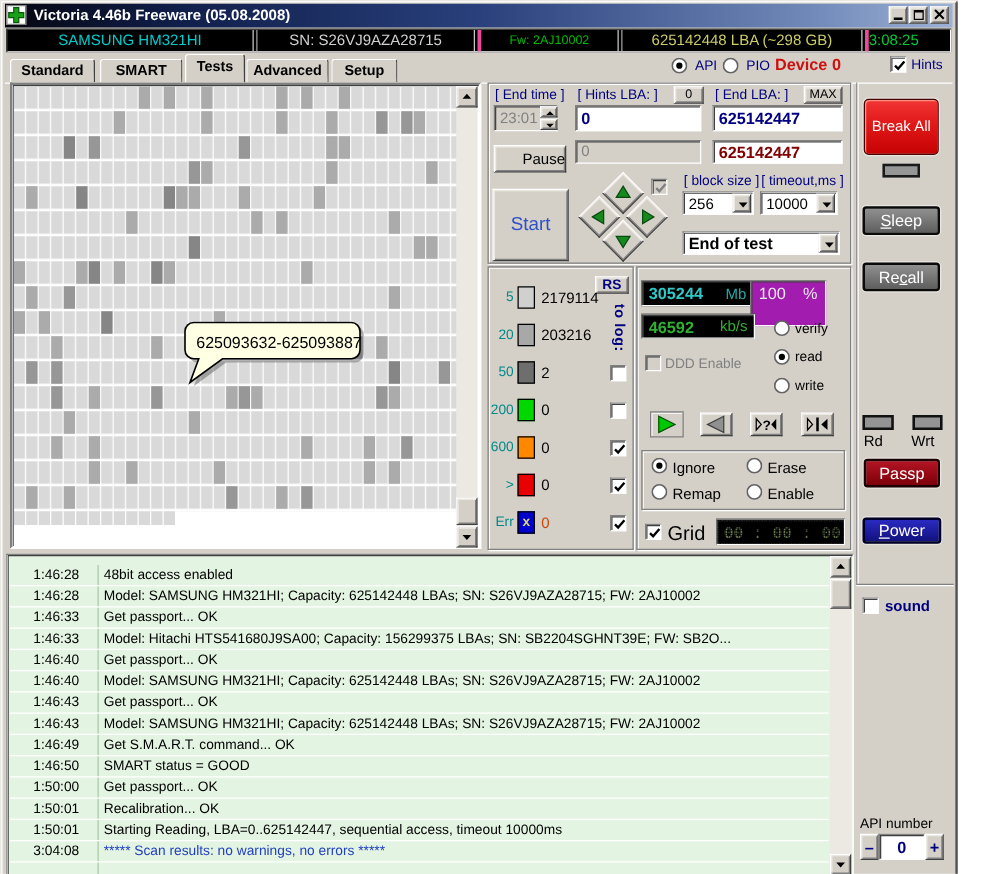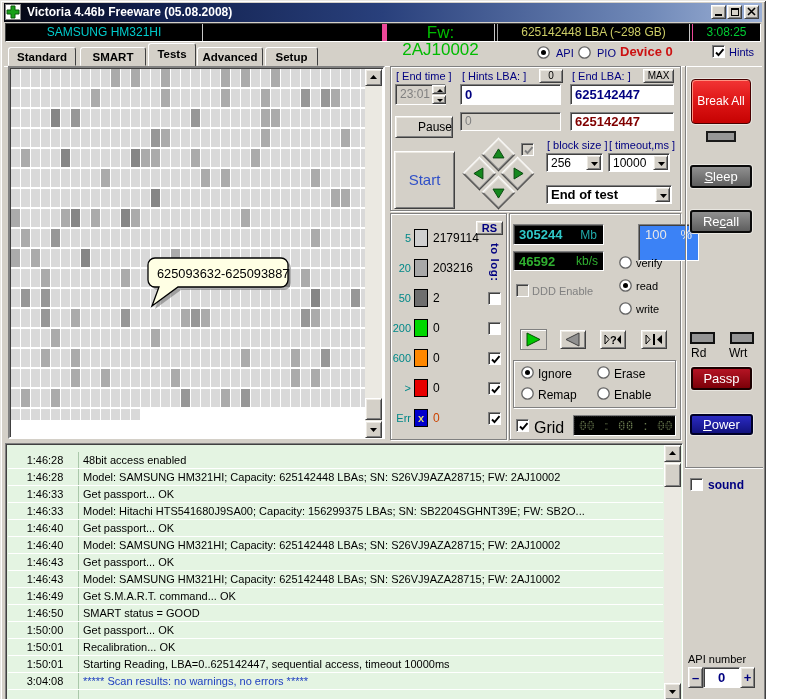--- a/index.html
+++ b/index.html
@@ -35,23 +35,24 @@
       </div>
   <div class="btn3" style="position:absolute;left:740px;top:2px;width:15px;height:14px">
         <svg width="13" height="12">
           <path d="M3 2 L10 9 M10 2 L3 9" stroke="#000" stroke-width="1.6"></path>
         </svg>
       </div>
 </div>
 
 <div style="position:absolute;left:5px;top:23px;width:756px;height:19px;background:#000;border:1px solid;border-color:#404040 #fff #fff #404040">
   <div style="position:absolute;left:0;top:0;width:197px;height:17px;border-right:1px solid #c8c8c8;color:#00cccc;text-align:center;line-height:17px;font-size:12px">SAMSUNG HM321HI</div>
-  <div style="position:absolute;left:376px;top:0;width:113px;height:17px;border-left:5px solid #ec4899;border-right:1px solid #c8c8c8;color:#00bb00;text-align:center;line-height:17px;font-size:17px">Fw: 2AJ10002</div>
+  <div style="position:absolute;left:199px;top:0;width:175px;height:17px;border-left:1px solid #a0a0a0;border-right:1px solid #c8c8c8;color:#d0d0d0;text-align:center;line-height:17px;font-size:12px">SN: S26VJ9AZA28715</div>
+  <div style="position:absolute;left:376px;top:0;width:113px;height:17px;border-left:3px solid #ec4899;border-right:1px solid #c8c8c8;color:#00bb00;text-align:center;line-height:17px;font-size:10px">Fw: 2AJ10002</div>
   <div style="position:absolute;left:491px;top:0;width:193px;height:17px;border-left:1px solid #a0a0a0;border-right:1px solid #c8c8c8;color:#cccc66;text-align:center;line-height:17px;font-size:12px">625142448 LBA (~298 GB)</div>
-  <div style="position:absolute;left:686px;top:0;width:68px;height:17px;border-left:1px solid #ec4899;color:#00cc33;text-align:center;line-height:17px;font-size:12px">3:08:25</div>
+  <div style="position:absolute;left:686px;top:0;width:68px;height:17px;border-left:3px solid #ec4899;color:#00cc33;line-height:17px;font-size:12px">3:08:25</div>
 </div>
 
 <div style="position:absolute;left:8px;top:47px;width:68px;height:19px;background:#d4d0c8;border:1px solid;border-color:#fff #404040 #d4d0c8 #fff;border-radius:3px 3px 0 0;text-align:center;font:bold 11.5px 'Liberation Sans',sans-serif;line-height:18px">Standard</div>
 <div style="position:absolute;left:80px;top:47px;width:66px;height:19px;background:#d4d0c8;border:1px solid;border-color:#fff #404040 #d4d0c8 #fff;border-radius:3px 3px 0 0;text-align:center;font:bold 11.5px 'Liberation Sans',sans-serif;line-height:18px">SMART</div>
 <div style="position:absolute;left:148px;top:43px;width:48px;height:24px;background:#d4d0c8;border:1px solid;border-color:#fff #404040 #d4d0c8 #fff;border-radius:3px 3px 0 0;text-align:center;font:bold 11.5px 'Liberation Sans',sans-serif;line-height:20px">Tests</div>
 <div style="position:absolute;left:197px;top:47px;width:66px;height:19px;background:#d4d0c8;border:1px solid;border-color:#fff #404040 #d4d0c8 #fff;border-radius:3px 3px 0 0;text-align:center;font:bold 11.5px 'Liberation Sans',sans-serif;line-height:18px">Advanced</div>
 <div style="position:absolute;left:265px;top:47px;width:53px;height:19px;background:#d4d0c8;border:1px solid;border-color:#fff #404040 #d4d0c8 #fff;border-radius:3px 3px 0 0;text-align:center;font:bold 11.5px 'Liberation Sans',sans-serif;line-height:18px">Setup</div>
 
 <svg style="position:absolute;left:537px;top:46px" width="13" height="13" viewBox="0 0 13 13">
 <circle cx="6.5" cy="6.5" r="5.7" fill="#fff" stroke="#636363" stroke-width="1.3"></circle>
@@ -331,21 +332,21 @@
         <path d="M2 5.5 L4.5 8 L9.5 2.2" stroke="#000" stroke-width="1.9" fill="none"></path>
       </svg>
     </div>
 <div style="position:absolute;left:489px;top:243px;writing-mode:vertical-rl;color:#000080;letter-spacing:0.5px;font:bold 11.5px 'Liberation Sans',sans-serif">to log:</div>
 
 <div class="etched" style="position:absolute;left:509px;top:213px;width:172px;height:227px"></div>
 <div class="sunken" style="position:absolute;left:513px;top:224px;width:91px;height:21px;background:#000">
   <div style="position:absolute;left:5px;top:2px;color:#30c8c8;font:bold 13px 'Liberation Sans',sans-serif">305244</div>
   <div style="position:absolute;right:6px;top:3px;color:#20a8a8;font-size:12px">Mb</div>
 </div>
-<div class="sunken" style="position:absolute;left:638px;top:224px;width:61px;height:37px;background:#3b82f6">
+<div class="sunken" style="position:absolute;left:600px;top:224px;width:61px;height:37px;background:#a21caf">
   <div style="position:absolute;left:6px;top:2px;color:#e8e8e8;font-size:13px">100</div>
   <div style="position:absolute;right:6px;top:2px;color:#e8e8e8;font-size:13px">%</div>
 </div>
 <div class="sunken" style="position:absolute;left:513px;top:251px;width:91px;height:20px;background:#000">
   <div style="position:absolute;left:5px;top:2px;color:#30b030;font:bold 13px 'Liberation Sans',sans-serif">46592</div>
   <div style="position:absolute;right:5px;top:2px;color:#30b030;font-size:12px">kb/s</div>
 </div>
 <svg style="position:absolute;left:619px;top:256px" width="13" height="13" viewBox="0 0 13 13">
 <circle cx="6.5" cy="6.5" r="5.7" fill="#fff" stroke="#636363" stroke-width="1.3"></circle>
 </svg>

